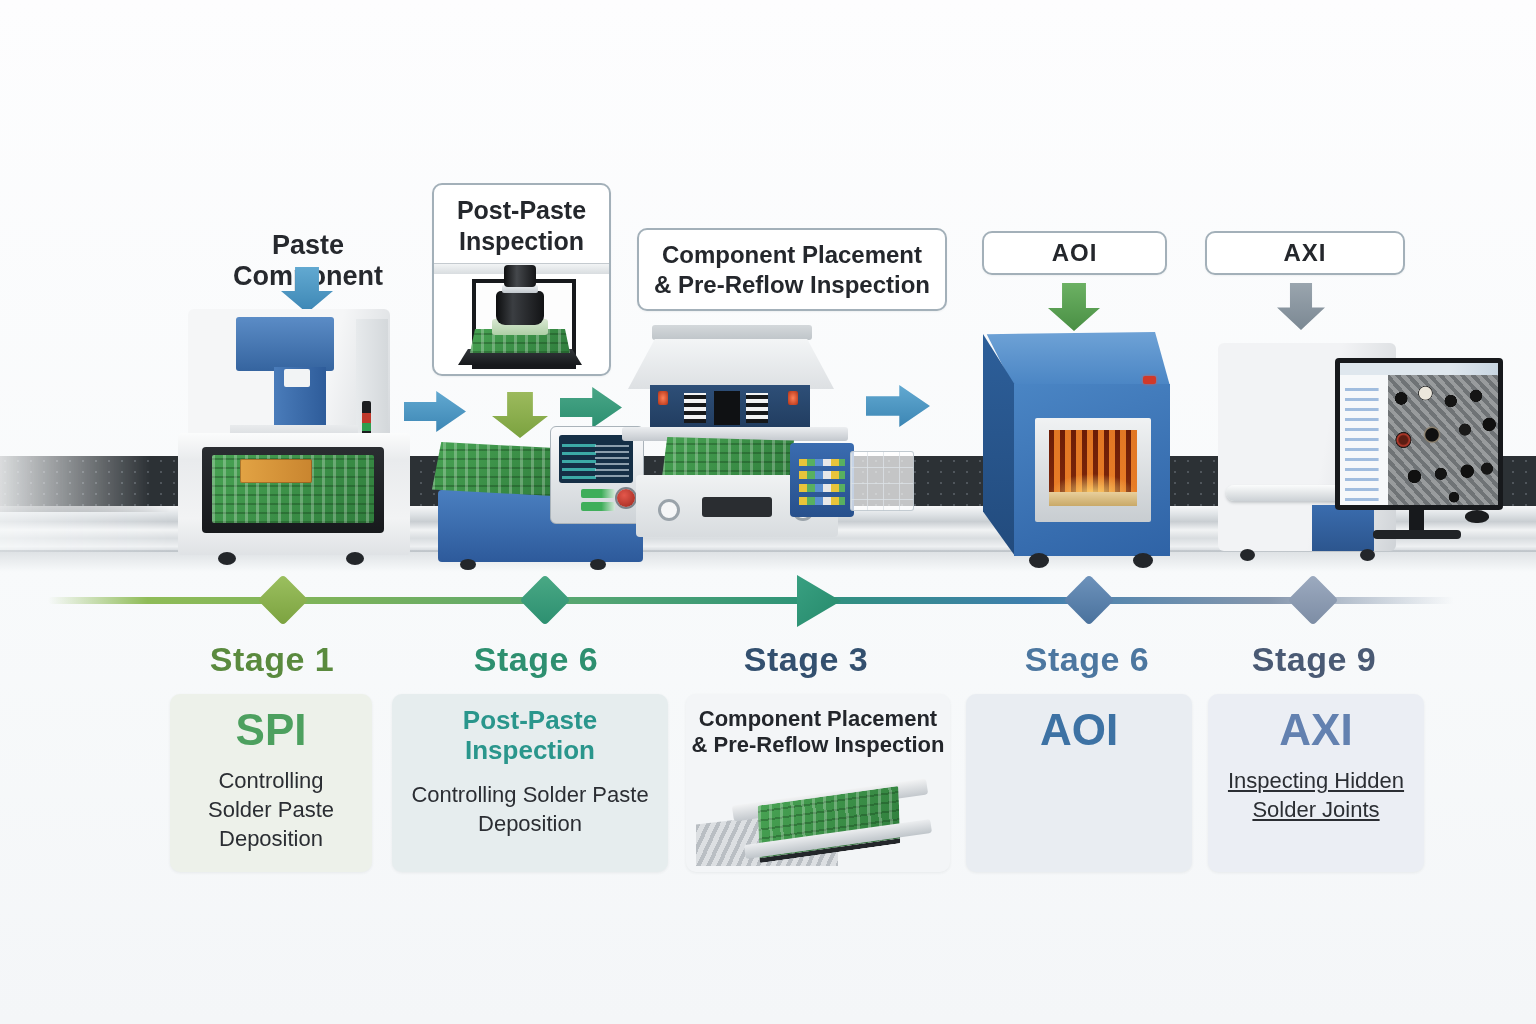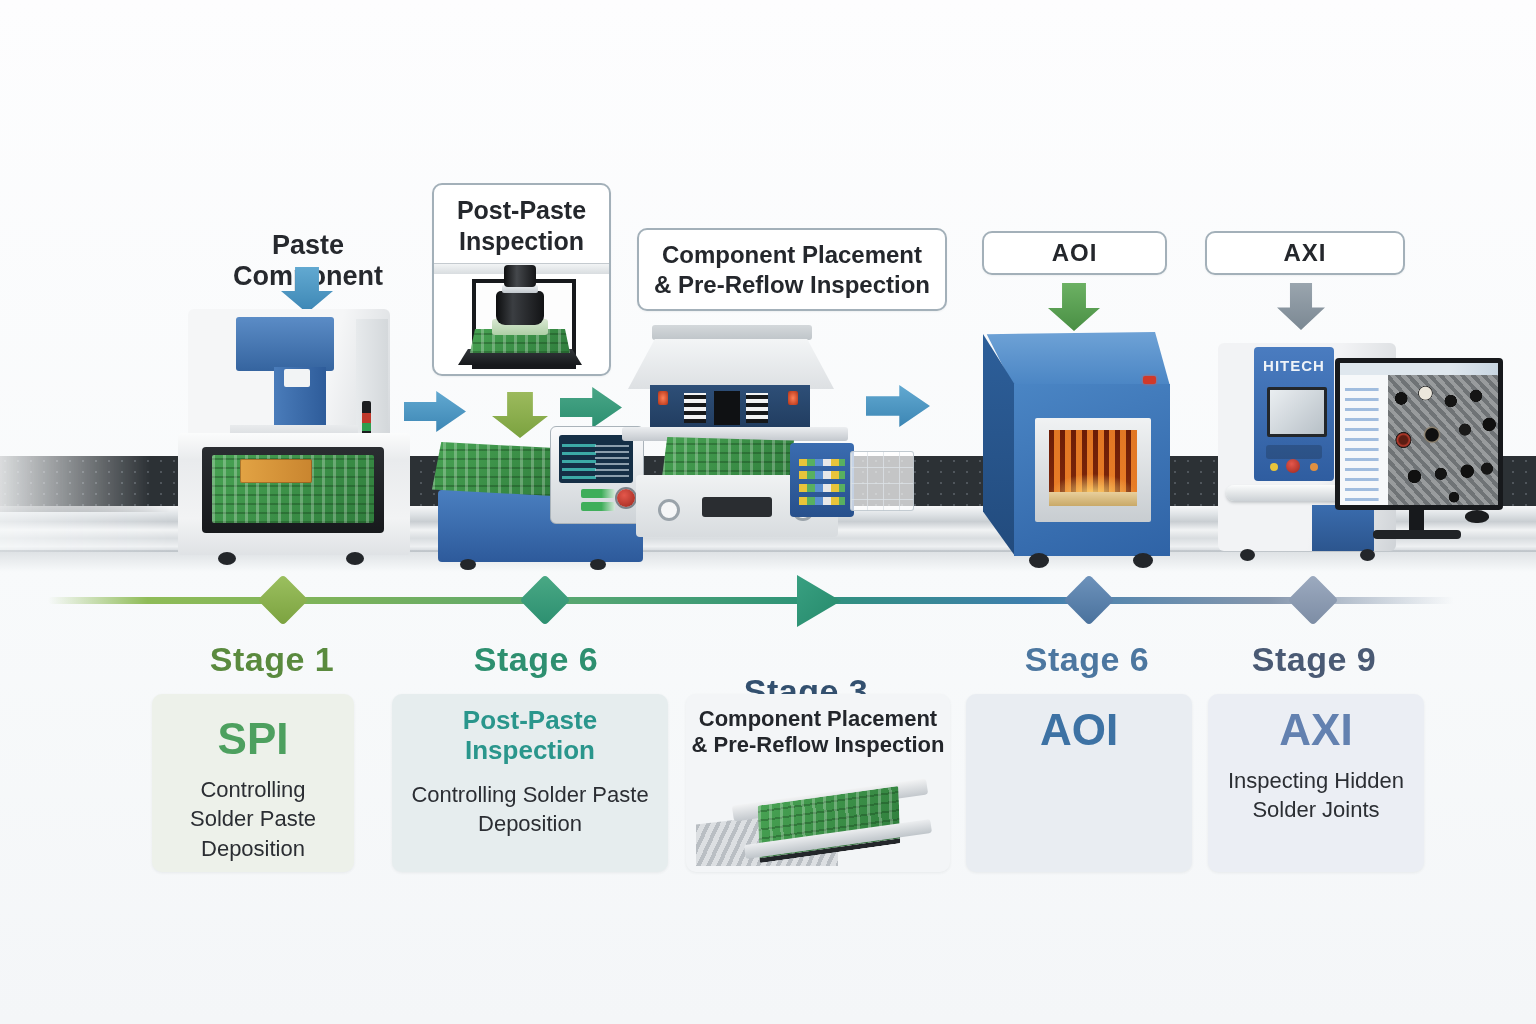--- a/index.html
+++ b/index.html
@@ -218,28 +218,20 @@
          radial-gradient(ellipse 70% 45% at 50% 100%,rgba(255,220,120,.85),rgba(255,220,120,0) 70%),
          repeating-linear-gradient(90deg,rgba(110,28,6,.85) 0 5px,rgba(232,124,38,.95) 5px 11px),
          linear-gradient(180deg,#571d07,#b5521b 70%,#e8a04a);"></div>
   <div class="abs" style="left:74px;top:160px;width:88px;height:14px;background:linear-gradient(180deg,#e8cf9c,#c9a968);"></div>
   <div class="foot" style="left:54px;bottom:0;width:20px;height:15px;"></div>
   <div class="foot" style="left:158px;bottom:0;width:20px;height:15px;"></div>
 </div>
 
 <div class="abs" style="left:1212px;top:333px;width:200px;height:228px;">
   <div class="abs" style="left:6px;top:10px;width:178px;height:208px;background:linear-gradient(100deg,#f2f3f5 58%,#dadde0 90%,#cfd3d7);border-radius:6px;"></div>
-  <div class="abs" style="left:42px;top:14px;width:80px;height:134px;background:linear-gradient(180deg,#4a7cc0,#2f5da0);border-radius:4px;">
-    <div style="text-align:center;margin-top:10px;font-size:15px;font-weight:700;color:#eef3f8;letter-spacing:1px;">HITECH</div>
-    <div class="abs" style="left:13px;top:40px;width:54px;height:44px;background:linear-gradient(135deg,#eaeef1,#b7c0c7);border:3px solid #23272b;border-radius:2px;"></div>
-    <div class="abs" style="left:12px;top:98px;width:56px;height:14px;background:rgba(20,30,45,.25);border-radius:3px;"></div>
-    <div class="abs" style="left:16px;top:116px;width:8px;height:8px;background:#e8c43a;border-radius:50%;"></div>
-    <div class="abs" style="left:32px;top:112px;width:14px;height:14px;background:radial-gradient(circle at 40% 35%,#e4574b,#9c271e);border-radius:50%;"></div>
-    <div class="abs" style="left:56px;top:116px;width:8px;height:8px;background:#e09040;border-radius:50%;"></div>
-  </div>
   <div class="abs" style="left:14px;top:152px;width:160px;height:16px;background:linear-gradient(180deg,#fbfcfc,#ccd1d5);border-radius:8px;box-shadow:0 2px 3px rgba(60,70,80,.25);"></div>
   <div class="abs" style="left:100px;top:172px;width:62px;height:46px;background:linear-gradient(180deg,#3a6cae,#2c558e);"></div>
   <div class="foot" style="left:28px;bottom:0;width:15px;height:12px;"></div>
   <div class="foot" style="left:148px;bottom:0;width:15px;height:12px;"></div>
 </div>
 
 <div class="abs" style="left:1335px;top:358px;width:175px;height:190px;">
   <div class="abs" style="left:0;top:0;width:168px;height:152px;background:#17191c;border-radius:4px;"></div>
   <div class="abs" style="left:5px;top:5px;width:158px;height:12px;background:linear-gradient(90deg,#dfe7ee 70%,#c8d6e2);"></div>
   <div class="abs" style="left:5px;top:17px;width:48px;height:130px;background:#f6f8fa;
@@ -253,25 +245,25 @@
 
 <div class="abs tl-line"></div>
 <div class="abs tl-diamond" style="left:265px;top:582px;background:linear-gradient(135deg,#9cc060,#7ba23f);"></div>
 <div class="abs tl-diamond" style="left:527px;top:582px;background:linear-gradient(135deg,#4aa985,#2c8f70);"></div>
 <div class="abs tl-arrowhead" style="left:797px;top:575px;background:linear-gradient(135deg,#39a081,#25896b);"></div>
 <div class="abs tl-diamond" style="left:1071px;top:582px;background:linear-gradient(135deg,#6e93bc,#49719c);"></div>
 <div class="abs tl-diamond" style="left:1295px;top:582px;background:linear-gradient(135deg,#9dabc0,#7c8ca4);"></div>
 
 <div class="stage-label" style="left:152px;color:#5a8a3e;">Stage 1</div>
 <div class="stage-label" style="left:416px;color:#2e9070;">Stage 6</div>
-<div class="stage-label" style="left:686px;color:#33506f;margin-top:32px;">Stage 3</div>
+<div class="stage-label" style="left:686px;color:#33506f;">Stage 3</div>
 <div class="stage-label" style="left:967px;color:#4c77a0;">Stage 6</div>
 <div class="stage-label" style="left:1194px;color:#4a5a74;">Stage 9</div>
 
-<div class="card" style="left:152px;width:202px;background:#edf1ea;justify-content:center;">
+<div class="card" style="left:170px;width:202px;background:#edf1ea;">
   <div class="big" style="color:#4da05f;">SPI</div>
   <div class="body" style="width:170px;">Controlling Solder Paste Deposition</div>
 </div>
 
 <div class="card" style="left:392px;width:276px;background:#e6edee;">
   <div class="mid" style="color:#2a968c;">
     <div>Post-Paste</div>
     <div>Inspection</div>
   </div>
   <div class="body" style="width:240px;">Controlling Solder Paste Deposition</div>
@@ -293,14 +285,14 @@
          background:linear-gradient(180deg,#eceef0,#bfc5ca);border-radius:3px;"></div>
   </div>
 </div>
 
 <div class="card" style="left:966px;width:226px;background:#e9edf2;">
   <div class="big" style="color:#3d72a4;">AOI</div>
 </div>
 
 <div class="card" style="left:1208px;width:216px;background:#ebeef4;">
   <div class="big" style="color:#6381b0;">AXI</div>
-  <div class="body" style="width:180px;">Inspecting Hidden Solder Joints</div>
+  <div class="body" style="width:180px;text-decoration:underline;">Inspecting Hidden Solder Joints</div>
 </div>
 
 </body></html>

